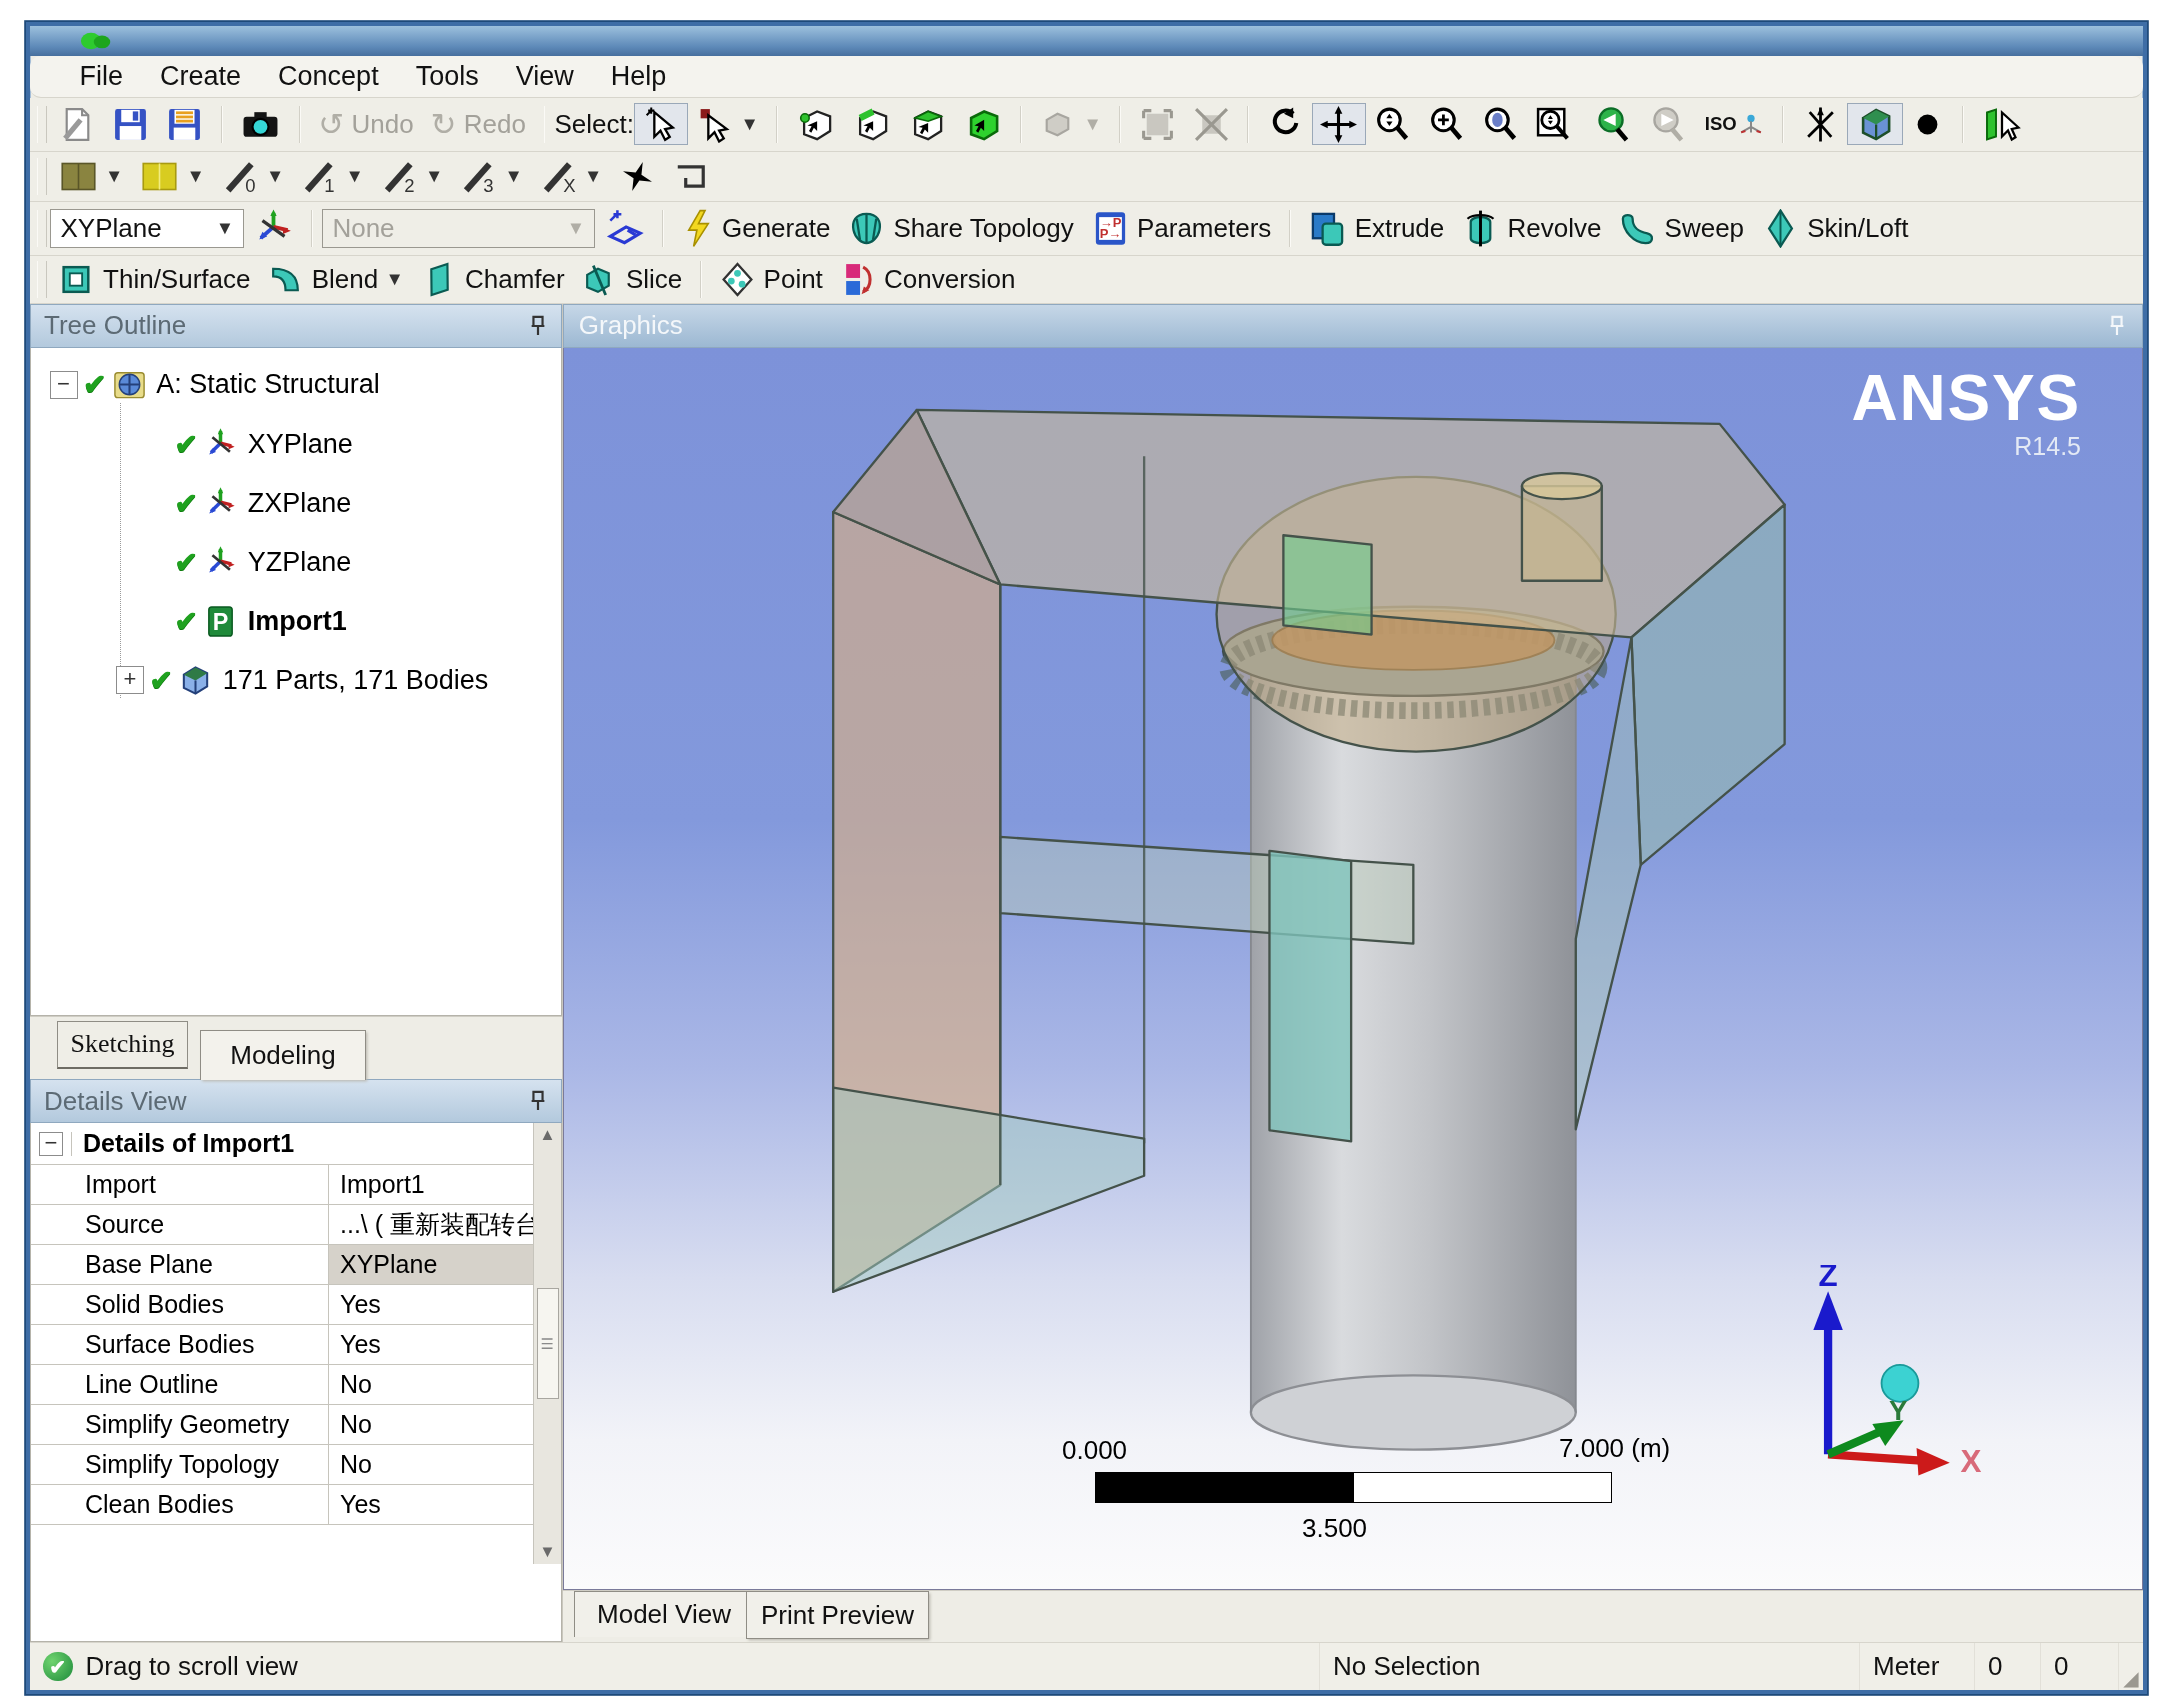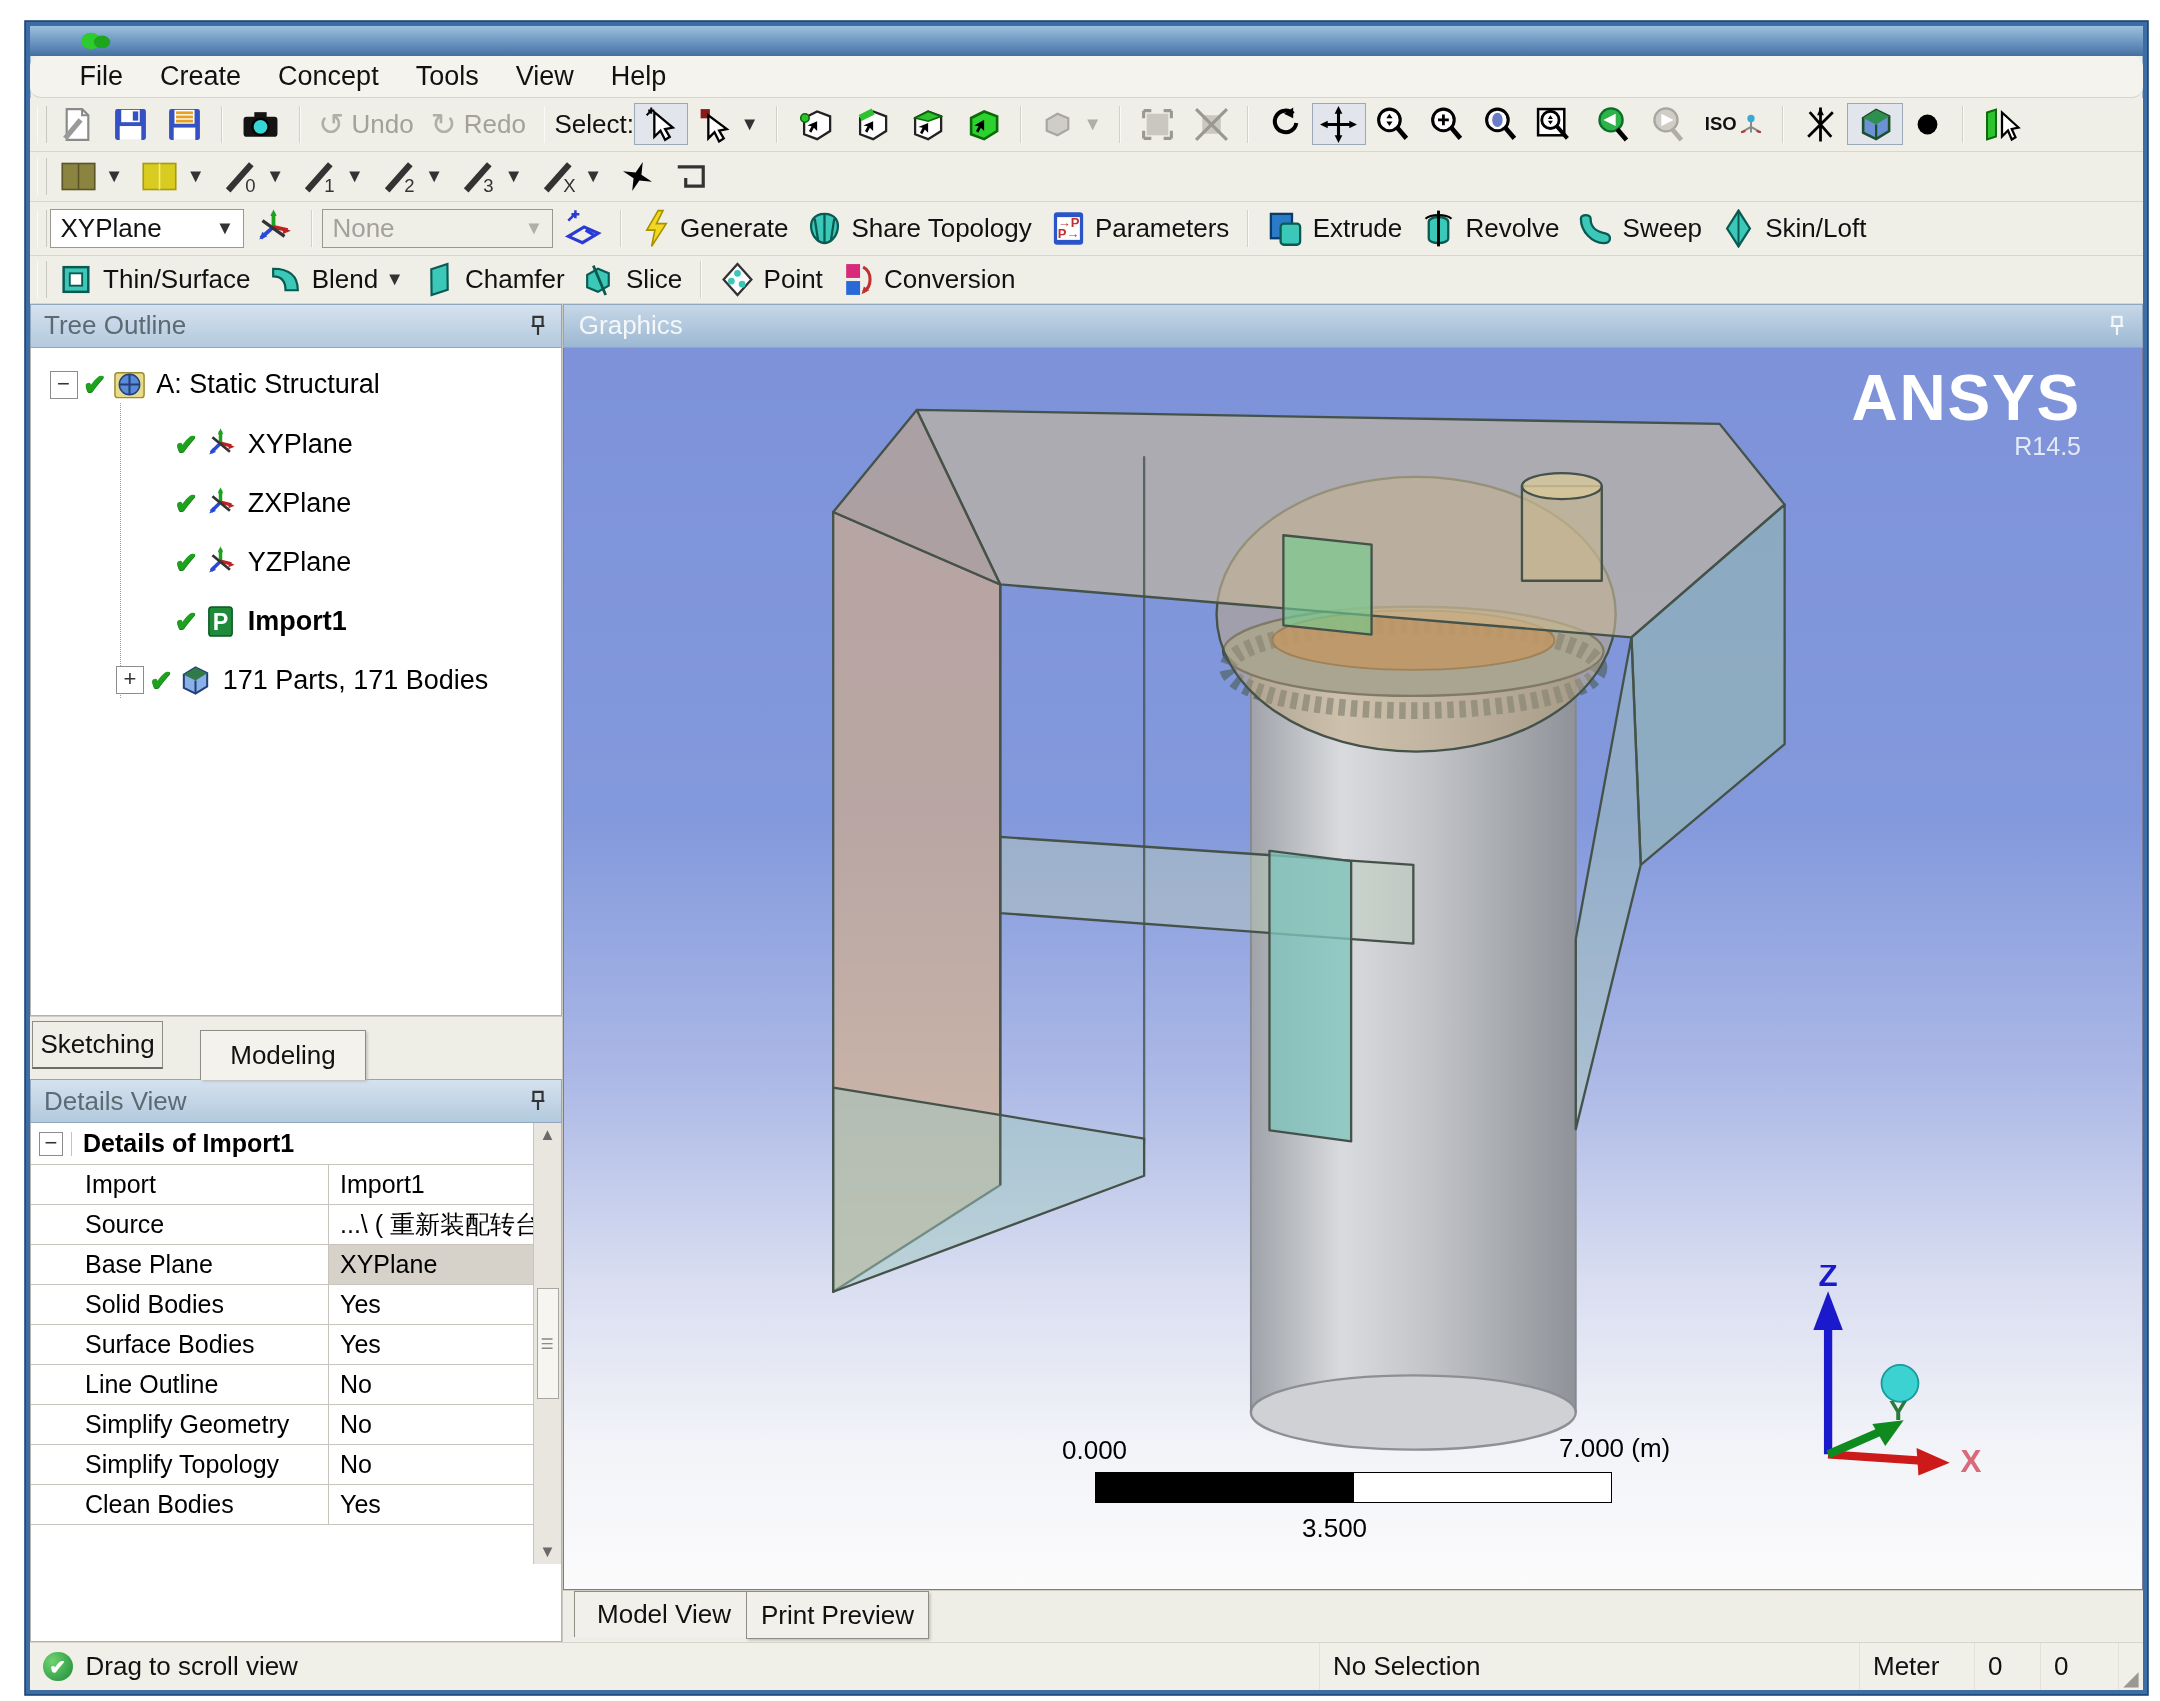--- a/index.html
+++ b/index.html
@@ -42,21 +42,21 @@
 
   .treebody { flex:1 1 auto; background:#fff; border:0.9px solid #b5b3aa; border-top:none; position:relative; overflow:hidden; }
   .trow { position:absolute; height:41px; display:flex; align-items:center; font-size:27px; color:#000; }
   .expander { width:28px; height:28px; border:1.8px solid #8c8c8c; background:#fff; color:#333; font-size:22px; line-height:24px; text-align:center; }
   .check { color:#1fa11f; font-size:28px; font-weight:bold; margin:0 5.5px; text-shadow:0 0.9px 0 #0a7a0a; }
   .ticon { width:35px; height:35px; margin-right:9.2px; }
   .guide { position:absolute; border-left:1.8px dotted #9a9a9a; }
 
   .mode-tabs { height:63px; background:#eeede6; position:relative; flex:0 0 auto; border-top:0.9px solid #cfcdc4; }
   .mtab { position:absolute; font-size:26px; color:#111; background:#efeee7; border:1.8px solid #8f8d85; border-bottom:none; display:flex; align-items:center; justify-content:center; }
-  .mtab.skt { left:2px; top:3.7px; width:131px; height:48px; border-bottom:2.8px solid #6e6c64; }
+  .mtab.skt { left:27px; top:3.7px; width:131px; height:48px; border-bottom:2.8px solid #6e6c64;font-family:Liberation Serif, serif; }
   .mtab.mdl { left:170px; top:13px; width:166px; height:50px; background:#f3f2ec; box-shadow:1.8px 1.8px 2.8px #b9b7ae; }
 
   
   .details-wrap { flex:0 0 auto; height:563px; display:flex; flex-direction:column; }
   .dgrid { flex:1; background:#fff; border:0.9px solid #b5b3aa; border-top:none; position:relative; font-size:25px; }
   .drow { display:flex; height:40px; border-bottom:0.9px solid #c6c4bc; }
   .dhead { height:42px; align-items:center; }
   .dcell-exp { width:41px; display:flex; align-items:center; justify-content:center; border-right:0.9px solid #c6c4bc; flex:0 0 auto; }
   .dtitle { flex:1; display:flex; align-items:center; padding-left:11px; font-weight:bold; color:#000; }
   .dlabel { width:257px; flex:0 0 auto; display:flex; align-items:center; padding-left:13px; border-right:0.9px solid #c6c4bc; margin-left:41px; color:#000; }
@@ -391,21 +391,21 @@
         <path d="M13 12 L13 3" stroke="#1fa11f" stroke-width="2.4"></path>
           <path d="M13 1 L11 5 L15 5 Z" fill="#1fa11f"></path>
         <path d="M13 12 L5 19" stroke="#2a4ad4" stroke-width="2.4"></path>
           <path d="M4 20 L9 18 L6 15 Z" fill="#2a4ad4"></path>
         <path d="M13 12 L22 14" stroke="#c02020" stroke-width="2.4"></path>
           <path d="M24 14.5 L19 12.5 L19 16.5 Z" fill="#c02020"></path>
         <path d="M6 8 L20 18" stroke="#333" stroke-width="2"></path>
       </svg>
     </div>
     <div class="sep"></div>
-    <div class="combo dis" style="width:231px">
+    <div class="combo dis" style="width:273px">
       <span class="val">None</span>
       <span class="ddarrow dis">▼</span>
     </div>
     <div class="tbtn">
       <svg width="41" height="41" viewBox="0 0 26 26">
         <path d="M4 18 L14 12 L23 16 L13 22 Z" fill="none" stroke="#2a3ad4" stroke-width="2"></path>
         <path d="M6 4 l5 0 M8.5 1.5 l0 5 M4 8 l4 -4" stroke="#2a3ad4" stroke-width="1.6"></path>
         <path d="M15 14 l5 3" stroke="#2a3ad4" stroke-width="2"></path>
       </svg>
     </div>

